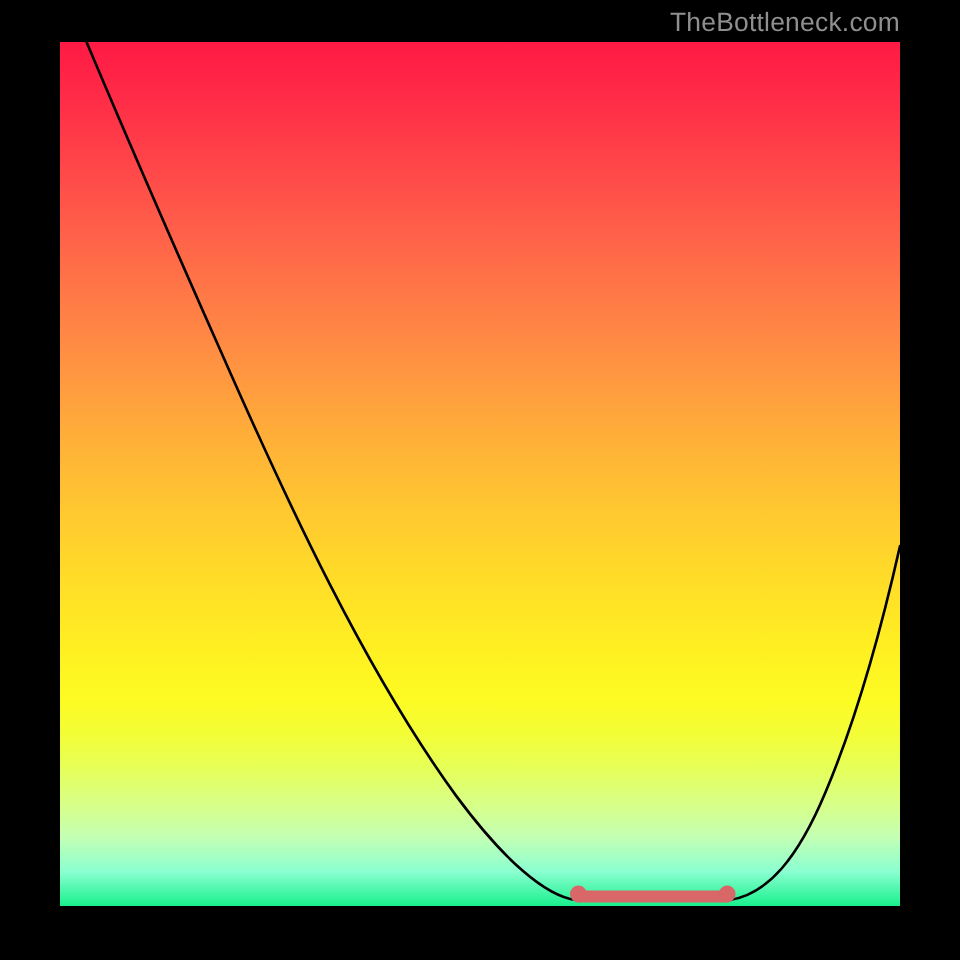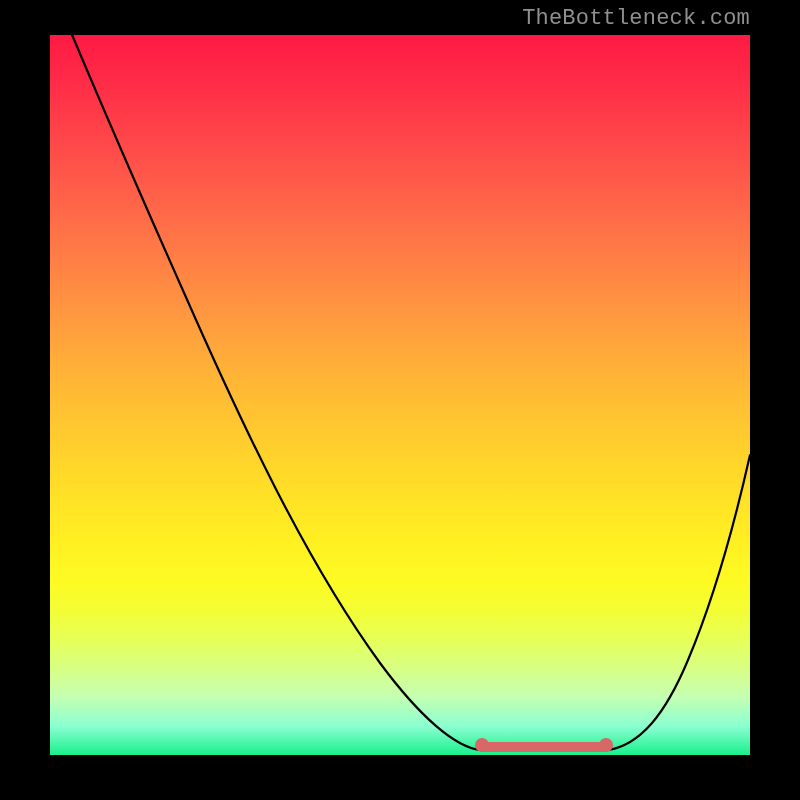--- a/index.html
+++ b/index.html
@@ -11,21 +11,20 @@
     overflow: hidden;
     font-family: Arial, Helvetica, sans-serif;
   }
   .frame {
     position: absolute;
     left: 0;
     top: 0;
     width: 800px;
     height: 800px;
     background: #000;
-    font-family: Liberation Mono, monospace;
   }
   .plot {
     position: absolute;
     left: 50px;
     top: 35px;
     width: 700px;
     height: 720px;
     background: linear-gradient(to bottom,
       #ff1a44 0%,
       #ff2a47 6%,

